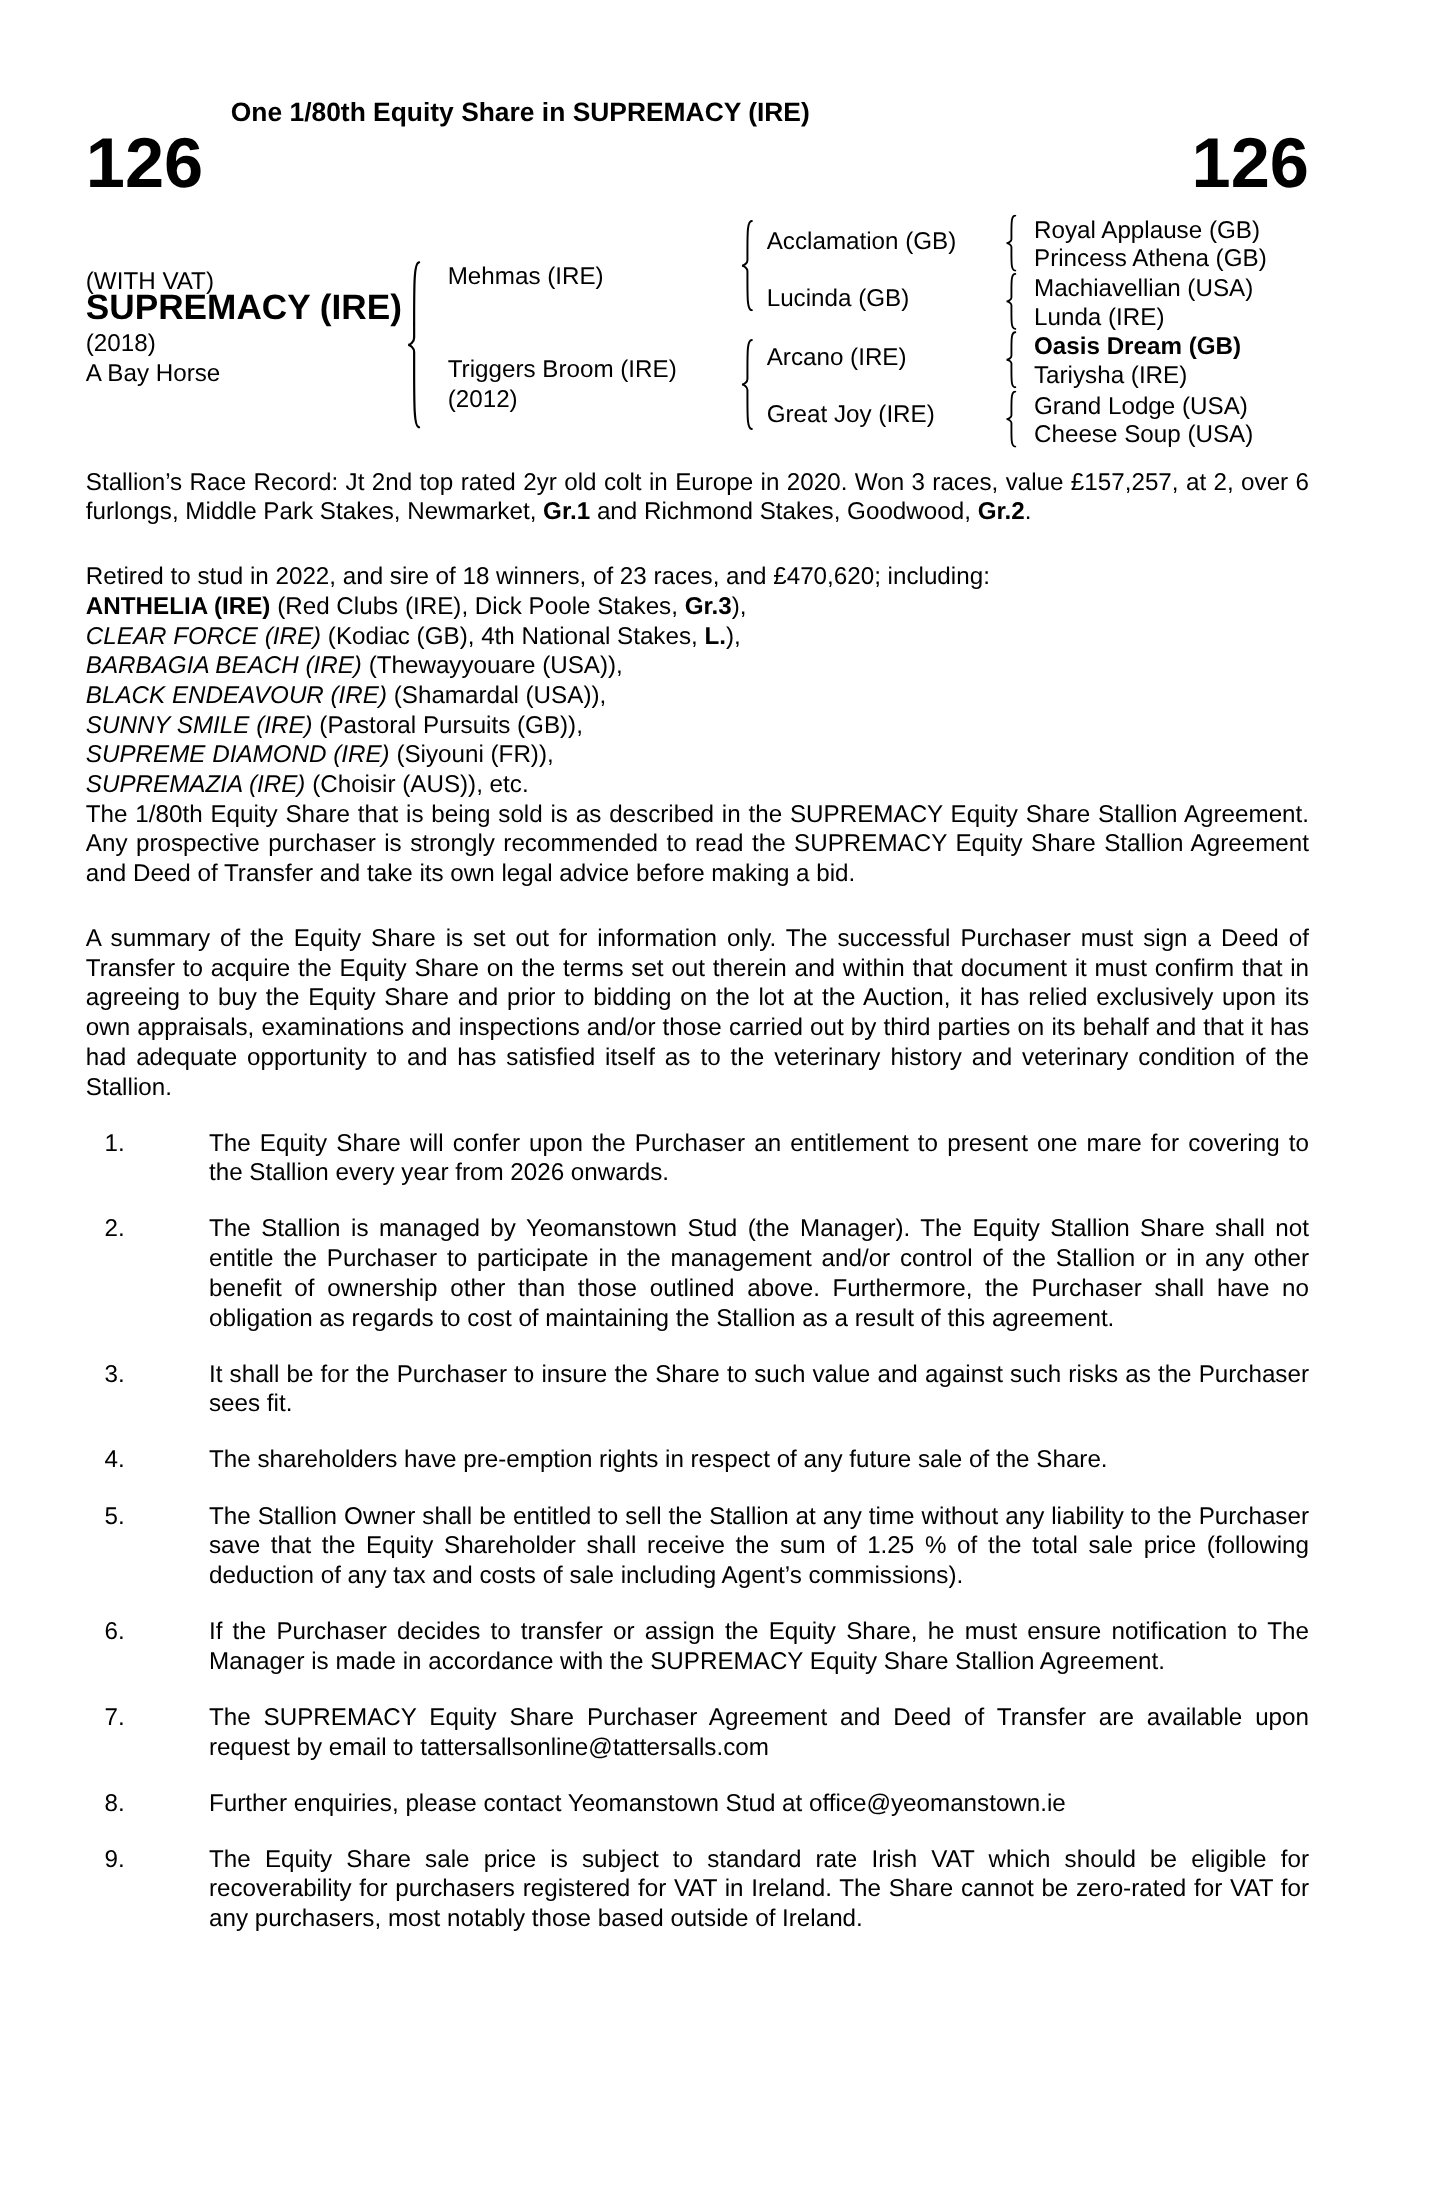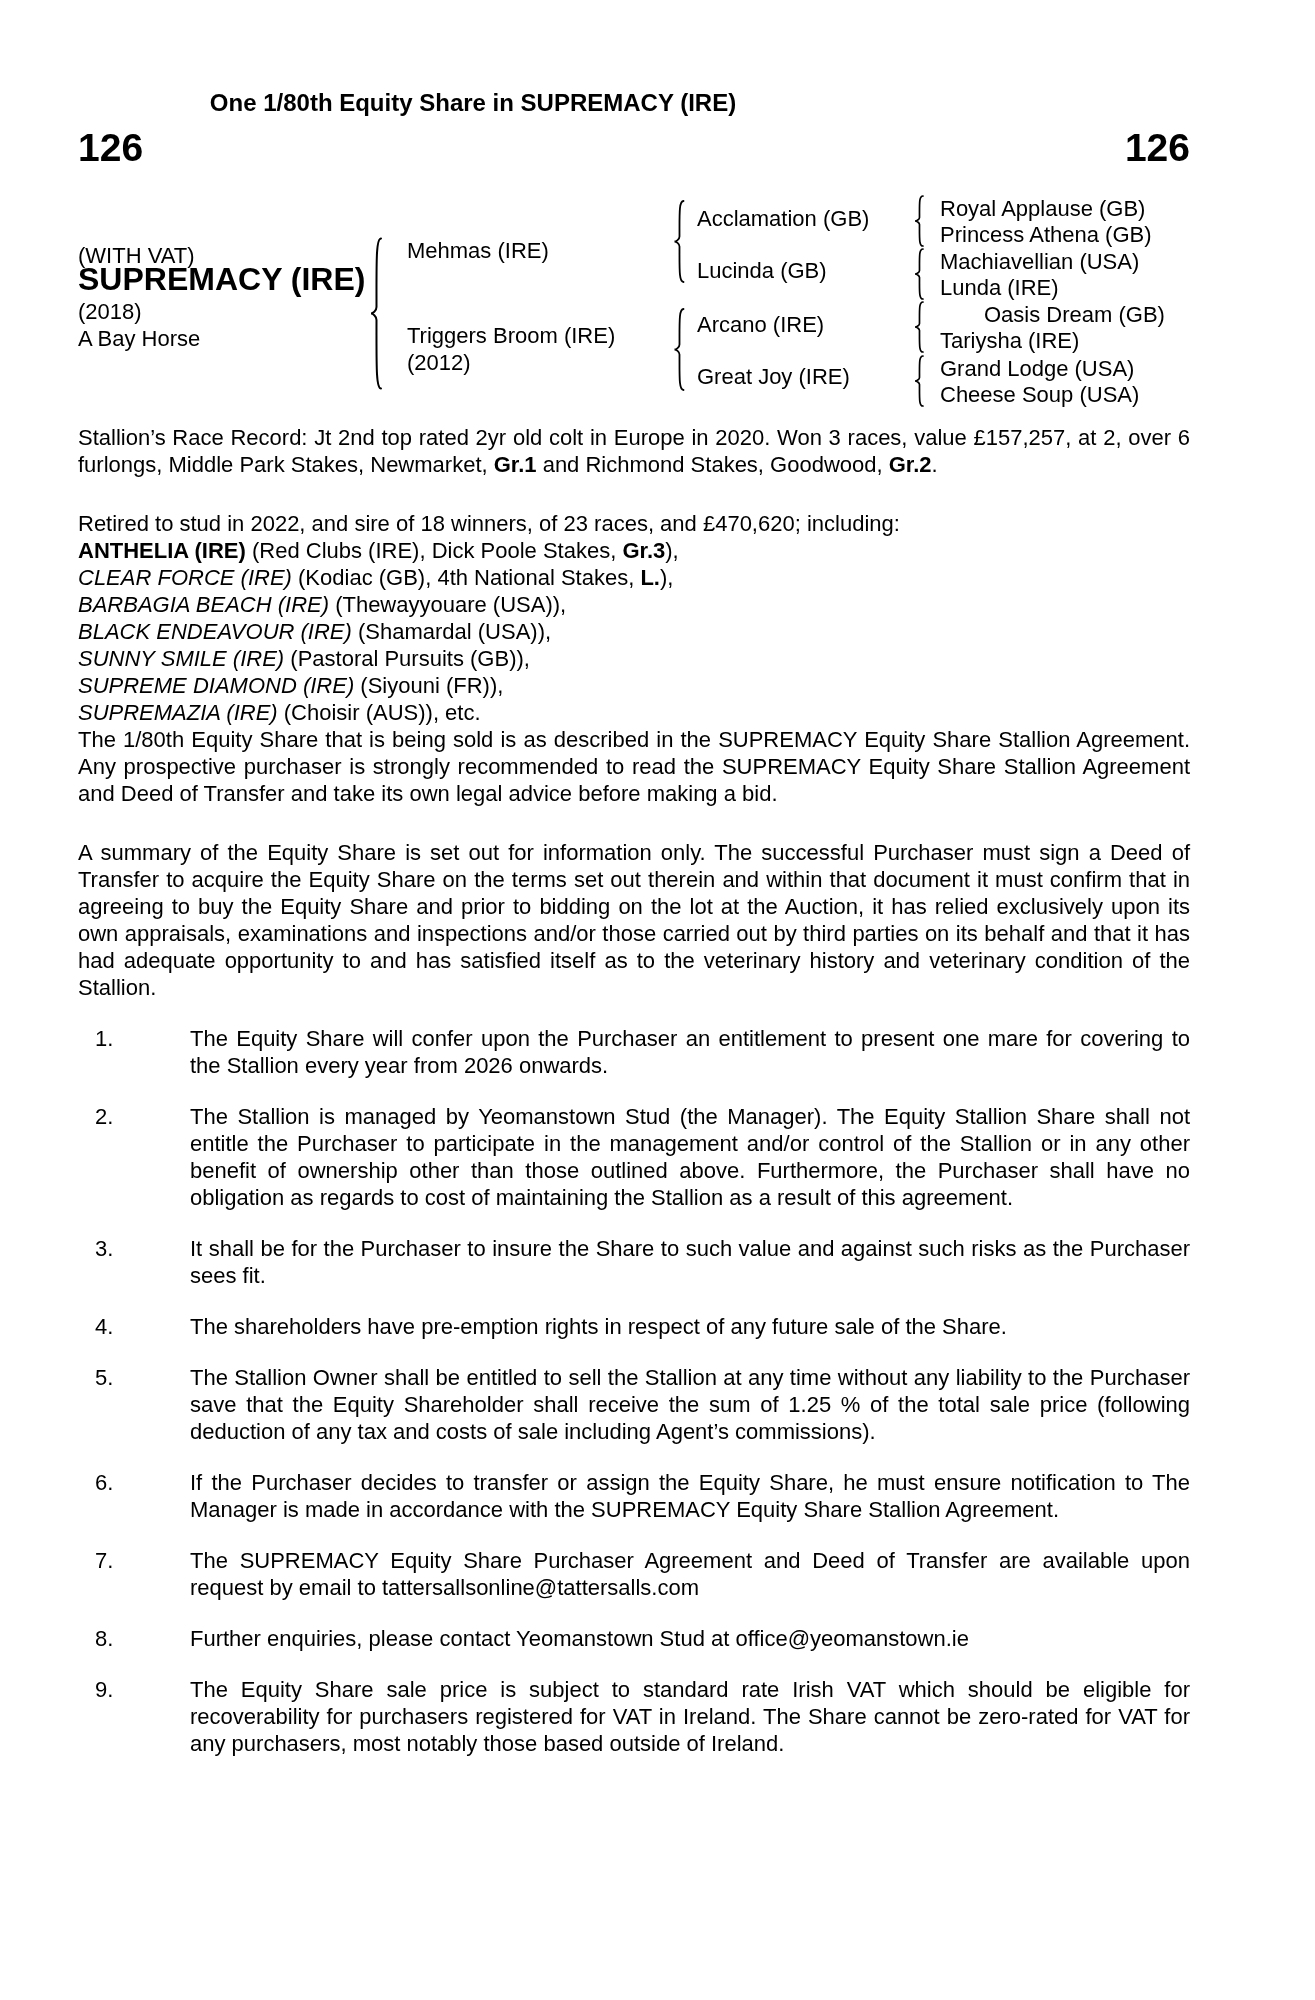--- a/index.html
+++ b/index.html
@@ -11,21 +11,21 @@
   .page { padding:88px 125px 0 78px; }
   .b { font-weight:bold; }
   .i { font-style:italic; }
 
   .title {
     width:790px; text-align:center; font-weight:bold; font-size:24px; line-height:30px;
     white-space:nowrap;
   }
   .lot-row {
     display:flex; justify-content:space-between; align-items:flex-start;
-    margin-top:8px; font-size:39px; line-height:44px; font-weight:bold;
+    margin-top:8px; font-size:64px; line-height:44px; font-weight:bold;
   }
 
   .pedigree { position:relative; height:223px; margin-top:22px; }
   .ped-item { position:absolute; white-space:nowrap; }
   .subject-name { font-size:32px; line-height:30px; font-weight:bold; }
   .brace { position:absolute; }
   .brace path { fill:none; stroke:#000; stroke-linecap:round; }
 
   .para { margin-top:32px; text-align:justify; }
   .para.first { margin-top:9px; }
@@ -85,21 +85,21 @@
       <path d="M 10 1 C 6 1, 6.5 8, 6.5 22.5 C 6.5 24.5, 3.5 26, 2 26 C 3.5 26, 6.5 27.5, 6.5 29.5 C 6.5 44, 6 51, 10 51" stroke-width="1.7"></path>
     </svg>
     <svg class="brace" style="left:835px; top:163px;" width="12" height="52" viewBox="0 0 12 52">
       <path d="M 10 1 C 6 1, 6.5 8, 6.5 22.5 C 6.5 24.5, 3.5 26, 2 26 C 3.5 26, 6.5 27.5, 6.5 29.5 C 6.5 44, 6 51, 10 51" stroke-width="1.7"></path>
     </svg>
 
     <div class="ped-item" style="left:862px; top:3px;">Royal Applause (GB)</div>
     <div class="ped-item" style="left:862px; top:29px;">Princess Athena (GB)</div>
     <div class="ped-item" style="left:862px; top:56px;">Machiavellian (USA)</div>
     <div class="ped-item" style="left:862px; top:82px;">Lunda (IRE)</div>
-    <div class="ped-item" style="left:906px; top:109px;">Oasis Dream (GB)</div>
+    <div class="ped-item" style="left:862px; top:109px;font-weight:bold;">Oasis Dream (GB)</div>
     <div class="ped-item" style="left:862px; top:135px;">Tariysha (IRE)</div>
     <div class="ped-item" style="left:862px; top:163px;">Grand Lodge (USA)</div>
     <div class="ped-item" style="left:862px; top:189px;">Cheese Soup (USA)</div>
   </div>
 
   <div class="para first"><span>Stallion’s Race Record: Jt 2nd top rated 2yr old colt in Europe in 2020. Won 3 races, value £157,257, at 2, over 6 furlongs, Middle Park Stakes, Newmarket, </span><span class="b">Gr.1</span><span> and Richmond Stakes, Goodwood, </span><span class="b">Gr.2</span><span>.</span></div>
 
   <div class="para" style="text-align:left;">
     <div class="line">Retired to stud in 2022, and sire of 18 winners, of 23 races, and £470,620; including:</div>
     <div class="line"><span class="b">ANTHELIA (IRE)</span><span> (Red Clubs (IRE), Dick Poole Stakes, </span><span class="b">Gr.3</span><span>),</span></div>

